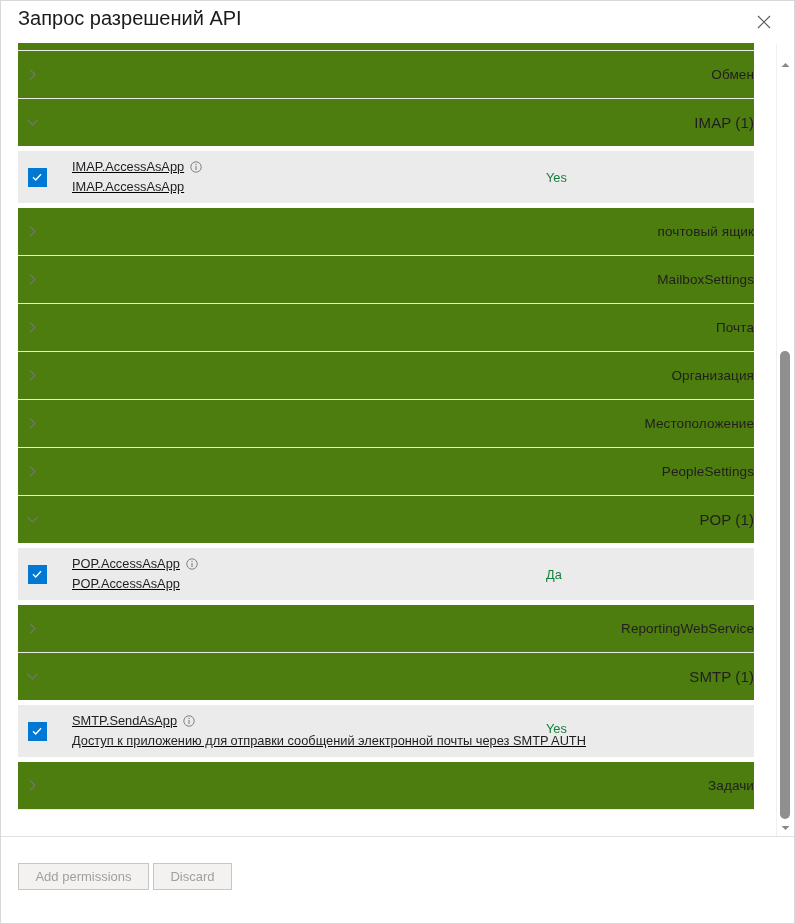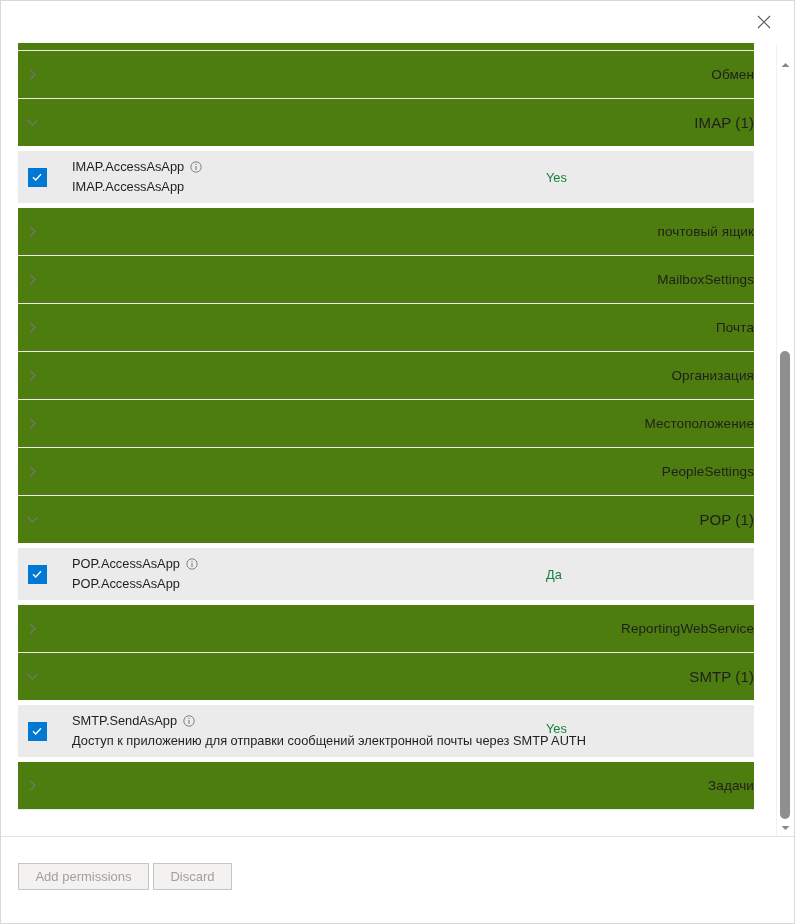--- a/index.html
+++ b/index.html
@@ -119,20 +119,21 @@
 
   
   .perm-row {
     position: relative;
     height: 52px;
     margin: 5px 17px 5px 17px;
     background: #ebebeb;
     display: flex;
     align-items: center;
     cursor: pointer;
+    text-decoration: underline;
   }
   .cb-wrap {
     width: 38px;
     min-width: 38px;
     display: flex;
     align-items: center;
     justify-content: center;
   }
   .cbox {
     width: 19px;
@@ -252,20 +253,21 @@
   }
   .btn-add { left: 17px; width: 131px; text-align: right; }
   .btn-discard { left: 152px; width: 79px; }
 </style>
 </head>
 <body>
 
 <div id="app">
 
   <div class="panel-header">
+    <div class="panel-title">Запрос разрешений API</div>
     <button class="close-btn">
       <span>
         <svg width="14" height="14" viewBox="0 0 14 14">
           <path d="M1 1 L13 13 M13 1 L1 13" stroke="#595959" stroke-width="1.1" fill="none"></path>
         </svg>
       </span>
     </button>
   </div>
 
   <div class="scroll-area">

